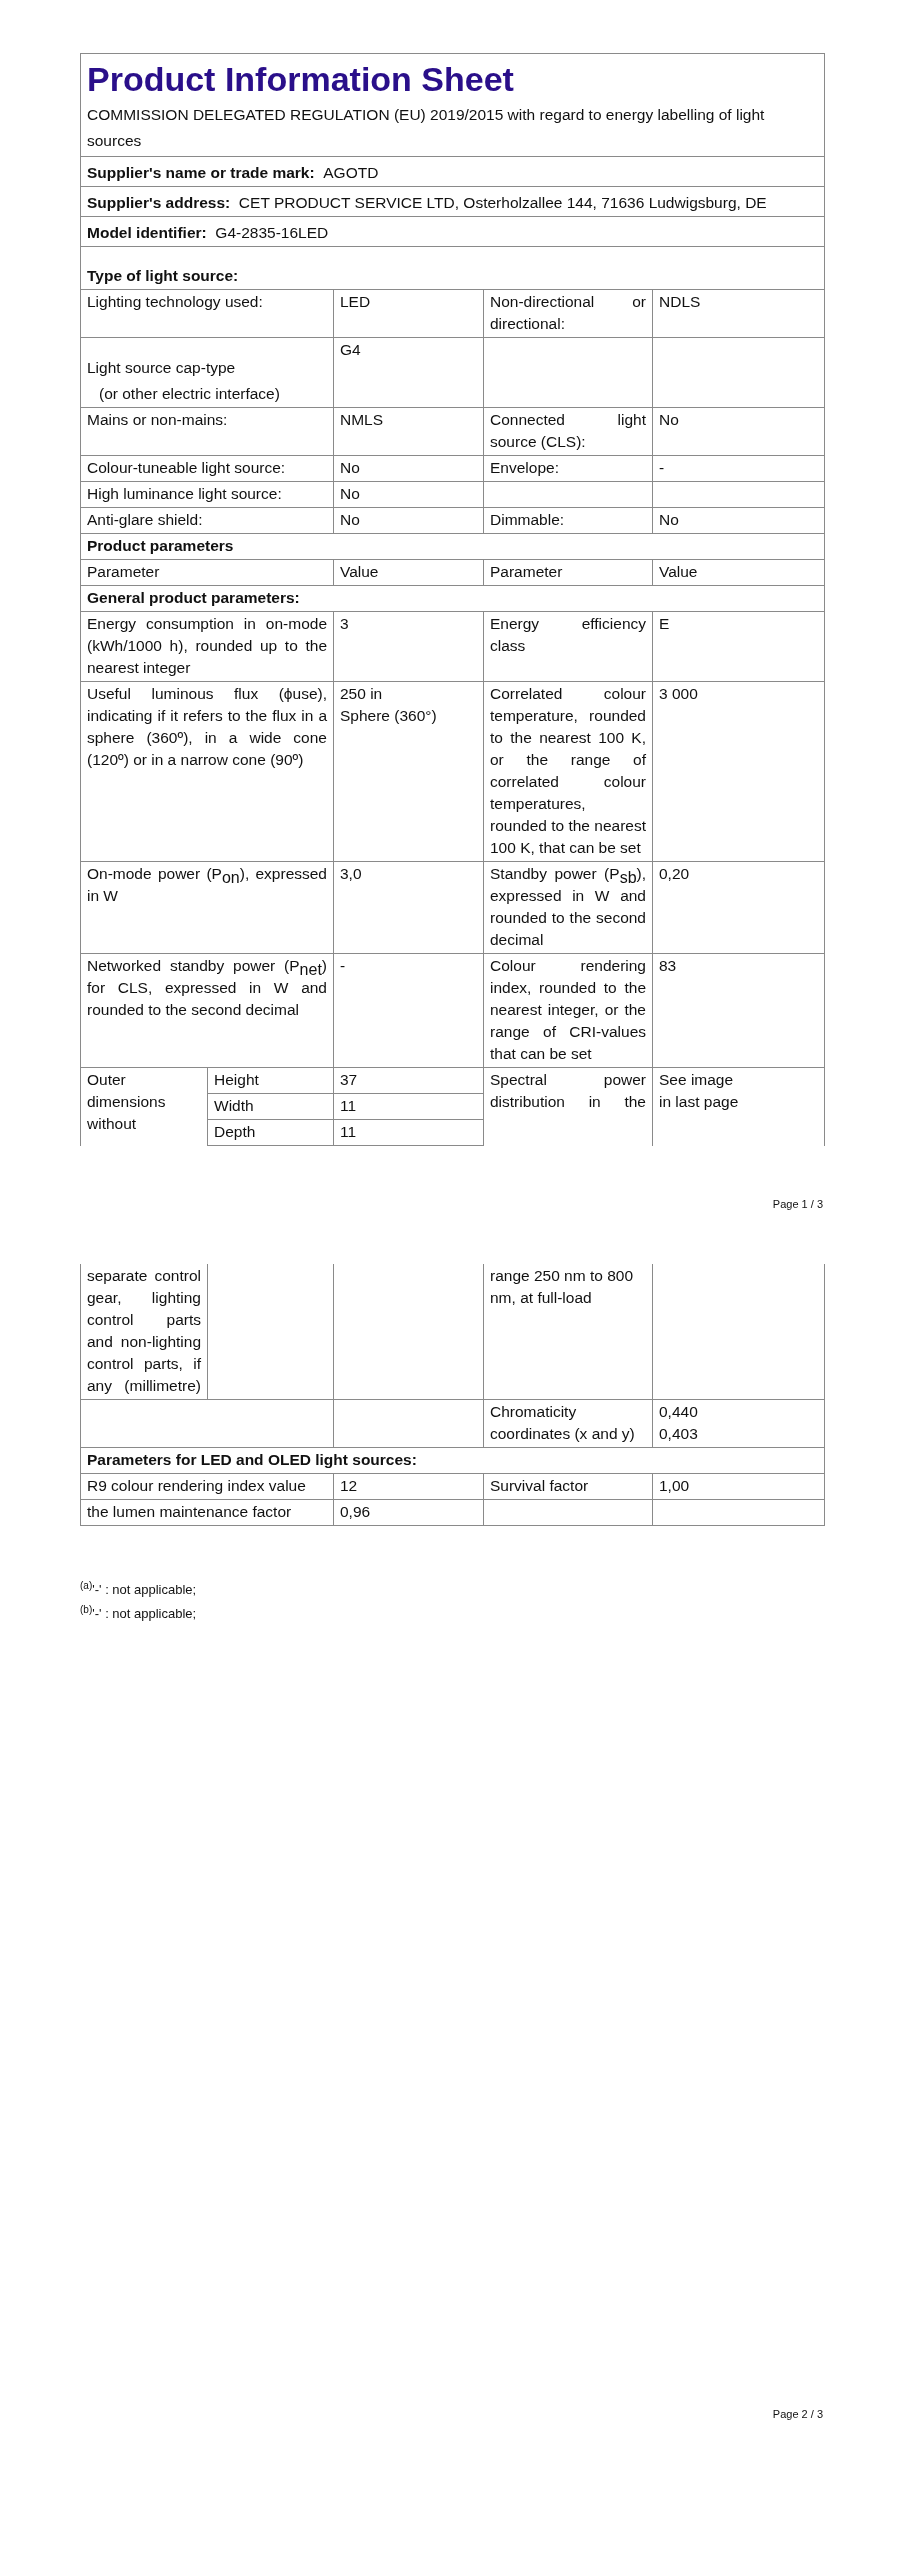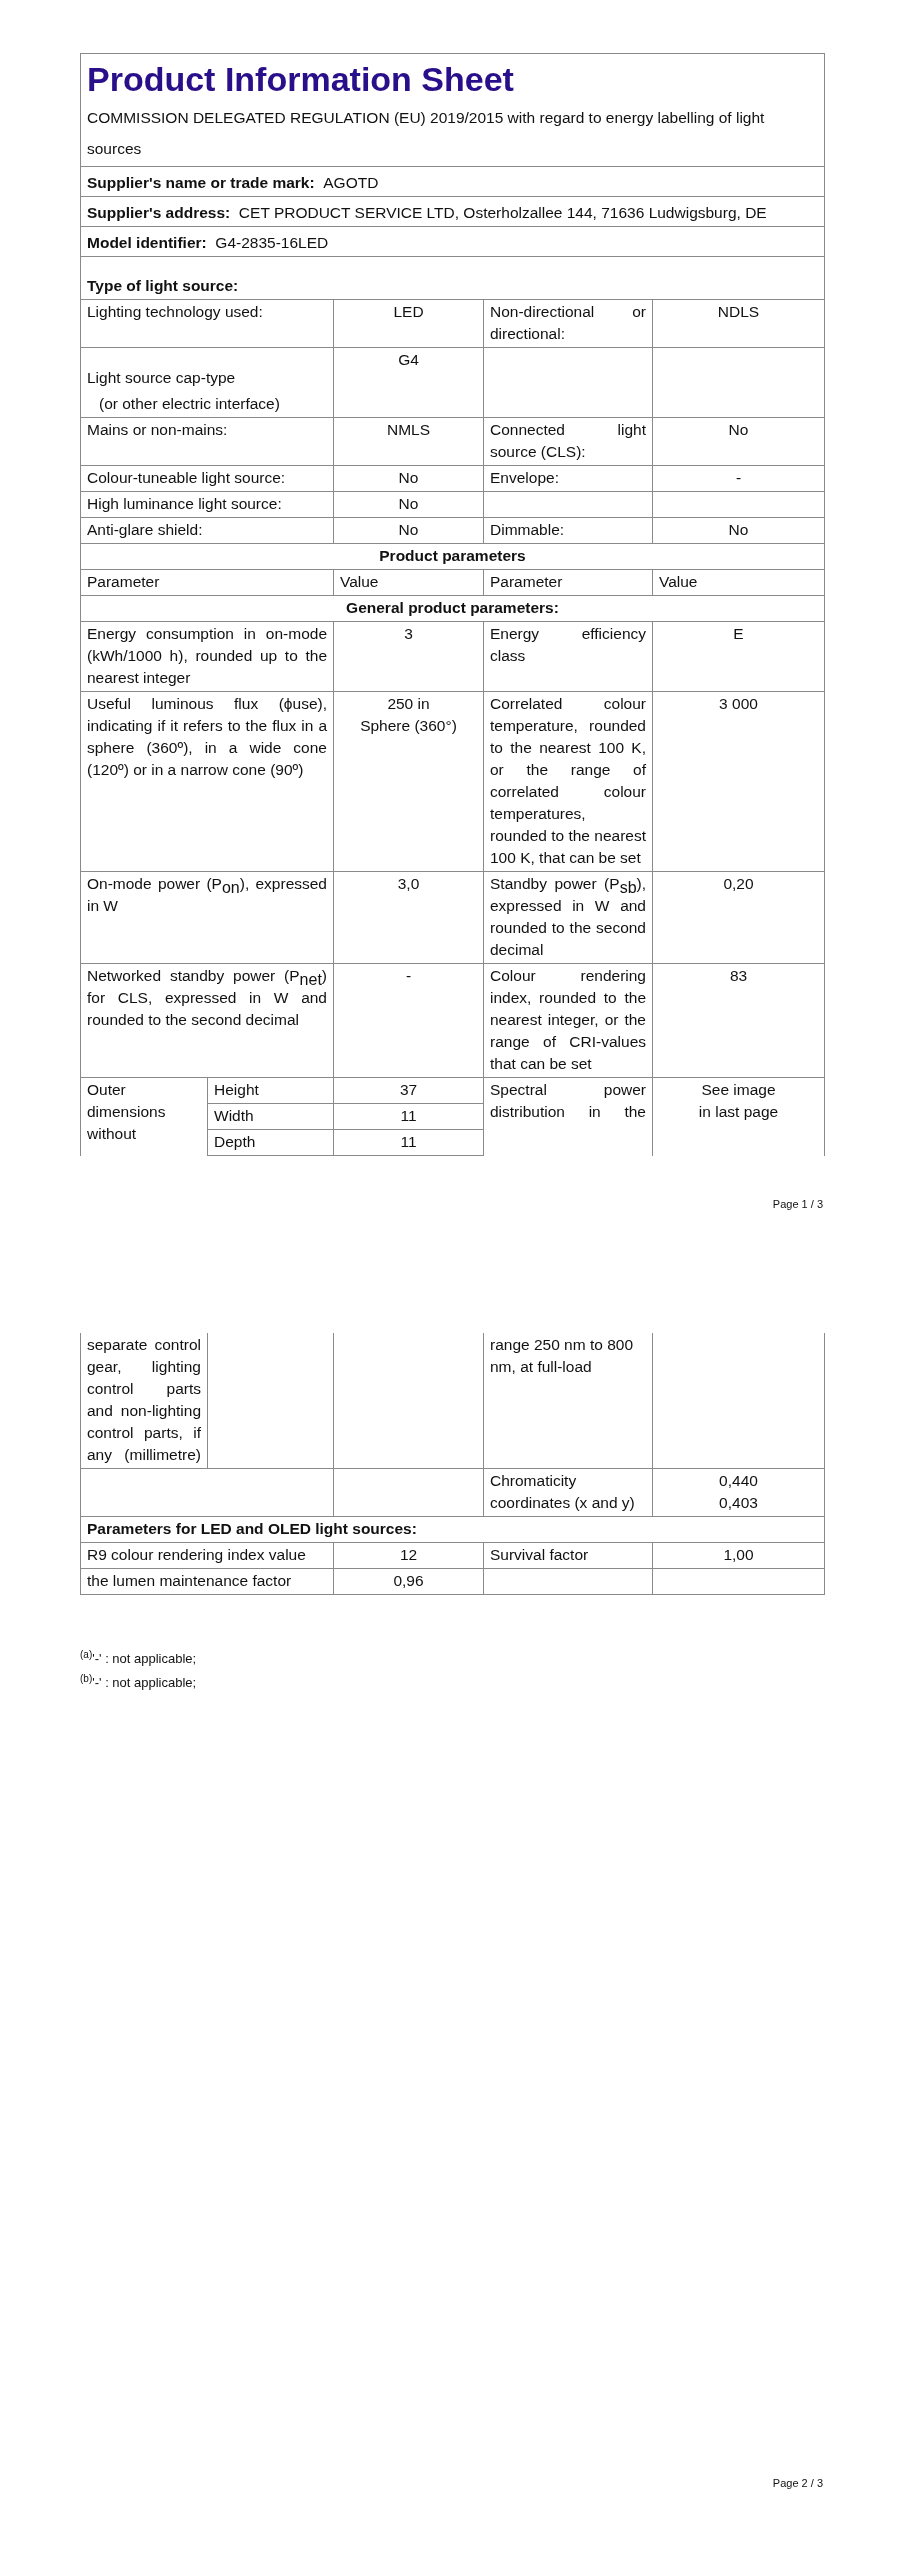--- a/index.html
+++ b/index.html
@@ -1,29 +1,29 @@
 <!DOCTYPE html>
 <html><head>
 <meta charset="utf-8">
 <style>
   html, body { margin:0; padding:0; background:#ffffff; }
   body { width:905px; height:2560px; position:relative; overflow:hidden;
          font-family:"Liberation Sans", sans-serif; color:#111; }
   .page { position:absolute; left:0; width:905px; }
   #page1 { top:0; height:1230px; }
-  #page2 { top:1230px; height:1330px;text-decoration:underline; }
+  #page2 { top:1161px; height:1330px;text-decoration:underline; }
   table.sheet { position:absolute; left:80px; width:744px; border-collapse:collapse; table-layout:fixed;
                 font-size:15.5px; line-height:22px; }
   #page1 table.sheet { top:53px; }
   #page2 table.sheet { top:103px; }
   table.sheet td { border:1px solid #8a8a8a; padding:1px 6px 2px 6px; vertical-align:top; }
   .title { font-size:34px; line-height:44px; font-weight:bold; color:#2a0f8a; padding-top:2px !important; }
-  .subtitle { font-size:15.5px; line-height:31px; padding-bottom:6px; }
+  .subtitle { font-size:15.5px; line-height:26px; padding-bottom:6px; }
   .bold { font-weight:bold; }
-  .center { text-align:center; }
+  .center { text-align:left; }
   .just { text-align:justify; text-align-last:left; }
   .justall { text-align:justify; text-align-last:justify; }
   sub, sup { font-size:16px; line-height:0; }
   .footer-page { position:absolute; right:82px; font-size:11px; color:#111; }
   #page1 .footer-page { top:1198px; }
   #page2 .footer-page { top:1247px; }
   .notes { position:absolute; left:80px; top:546px; font-size:13px; line-height:24px; }
   .notes sup { font-size:10px; }
   .nobottom td { border-bottom:none; }
   .notop td { border-top:none; }

